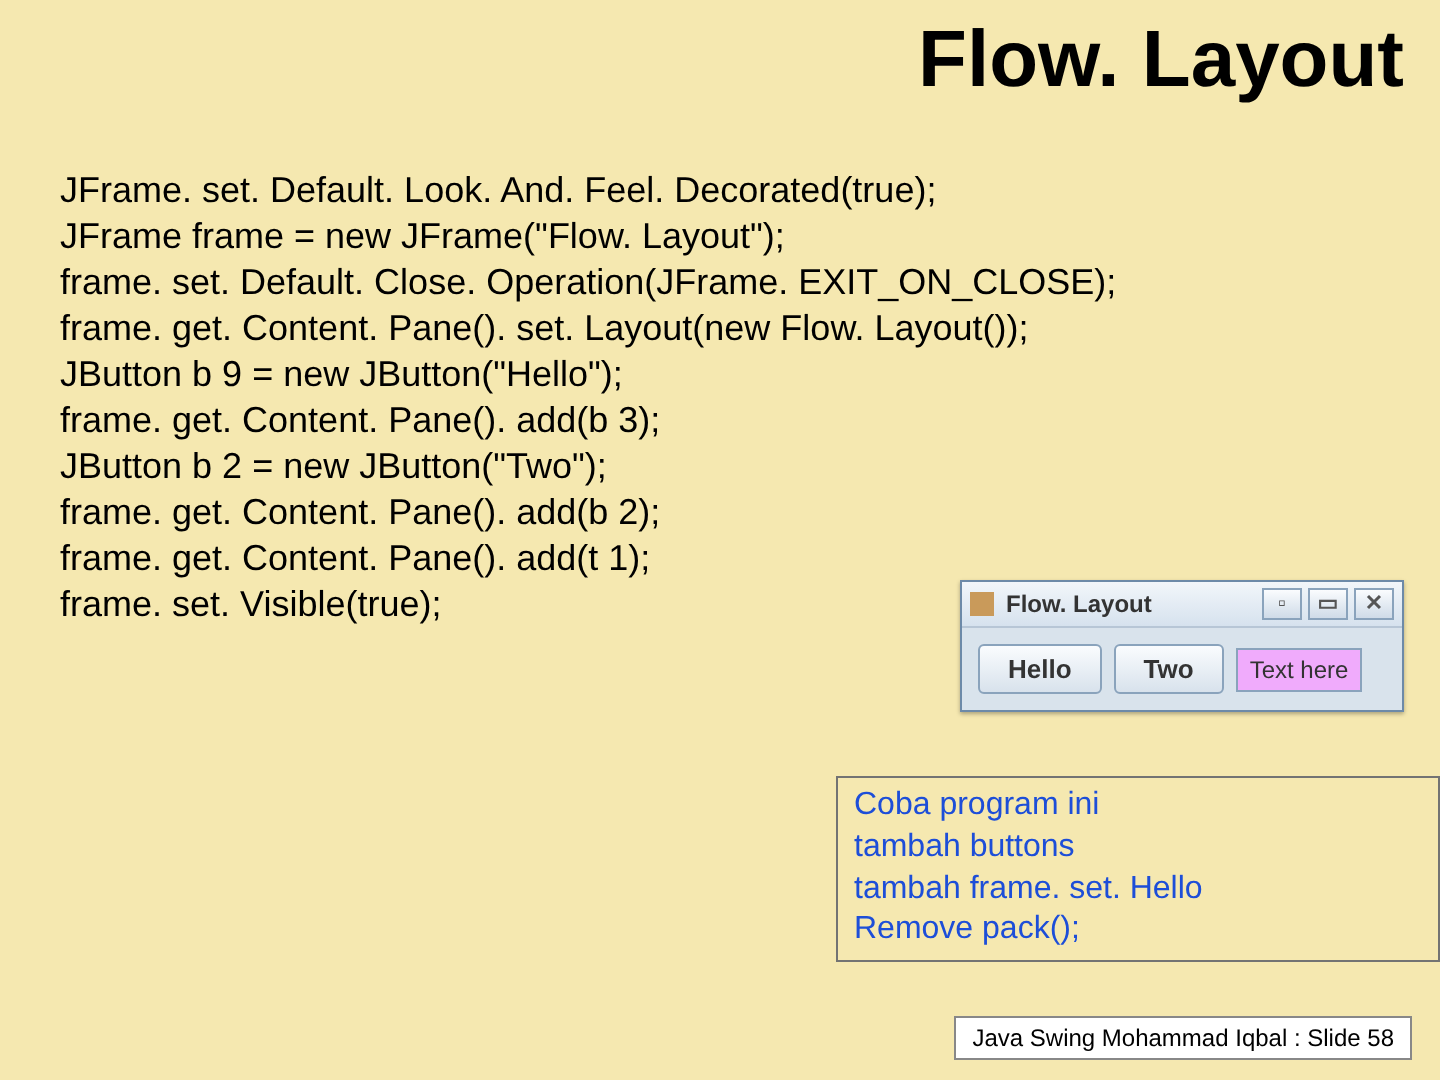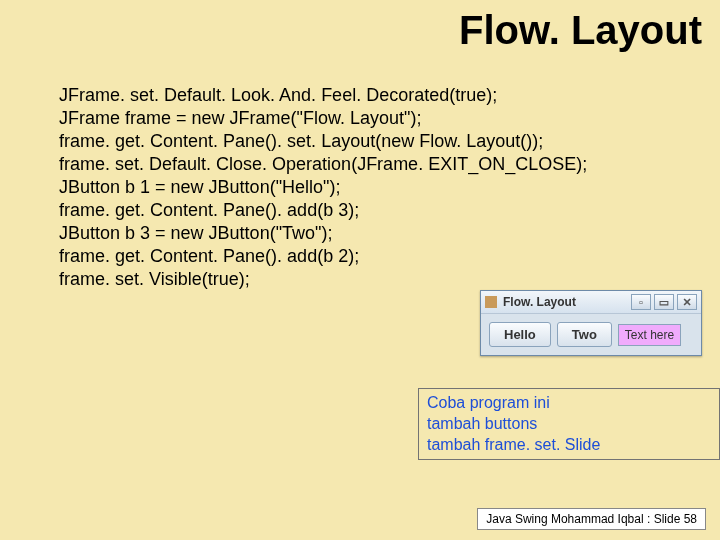--- a/index.html
+++ b/index.html
@@ -22,21 +22,21 @@
     color: #000;
   }
   .code-block {
     position: absolute;
     top: 84px;
     left: 30px;
     font-size: 18px;
     line-height: 1.28;
     color: #000;
   }
-  .code-line { white-space: pre; margin-left: 29px; }
+  .code-line { white-space: pre; }
   .window-mock {
     position: absolute;
     top: 290px;
     left: 480px;
     width: 220px;
     background: #d9e3ec;
     border: 1px solid #6d8aa8;
     box-shadow: 0 1px 2px rgba(0,0,0,0.3);
   }
   .titlebar {
@@ -118,26 +118,27 @@
   }
 </style>
 </head>
 <body>
 
 <div class="title">Flow. Layout</div>
 
 <div class="code-block">
   <div class="code-line">JFrame. set. Default. Look. And. Feel. Decorated(true);</div>
   <div class="code-line">JFrame frame = new JFrame("Flow. Layout");</div>
+  <div class="code-line">frame. set. Default. Close. Operation(JFrame. EXIT_ON_CLOSE);</div>
   <div class="code-line">frame. get. Content. Pane(). set. Layout(new Flow. Layout());</div>
-  <div class="code-line">frame. set. Default. Close. Operation(JFrame. EXIT_ON_CLOSE);</div>
-  <div class="code-line">JButton b 1 = new JButton("Hello");</div>
+  <div class="code-line">JButton b 9 = new JButton("Hello");</div>
   <div class="code-line">frame. get. Content. Pane(). add(b 3);</div>
-  <div class="code-line">JButton b 3 = new JButton("Two");</div>
+  <div class="code-line">JButton b 2 = new JButton("Two");</div>
   <div class="code-line">frame. get. Content. Pane(). add(b 2);</div>
+  <div class="code-line">frame. get. Content. Pane(). add(t 1);</div>
   <div class="code-line">frame. set. Visible(true);</div>
 </div>
 
 <div class="window-mock">
   <div class="titlebar">
     <div class="title-icon"></div>
     <div class="title-text">Flow. Layout</div>
     <div class="title-btns">
       <div class="tbtn">▫</div>
       <div class="tbtn">▭</div>
@@ -147,16 +148,17 @@
   <div class="win-content">
     <div class="jbutton">Hello</div>
     <div class="jbutton">Two</div>
     <div class="jtextfield">Text here</div>
   </div>
 </div>
 
 <div class="notes-box">
   <div class="notes-line">Coba program ini</div>
   <div class="notes-line">tambah buttons</div>
-  <div class="notes-line">tambah frame. set. Slide</div>
+  <div class="notes-line">tambah frame. set. Hello</div>
+  <div class="notes-line">Remove pack();</div>
 </div>
 
 <div class="footer-box">Java Swing Mohammad Iqbal : Slide 58</div>
 
 </body></html>

